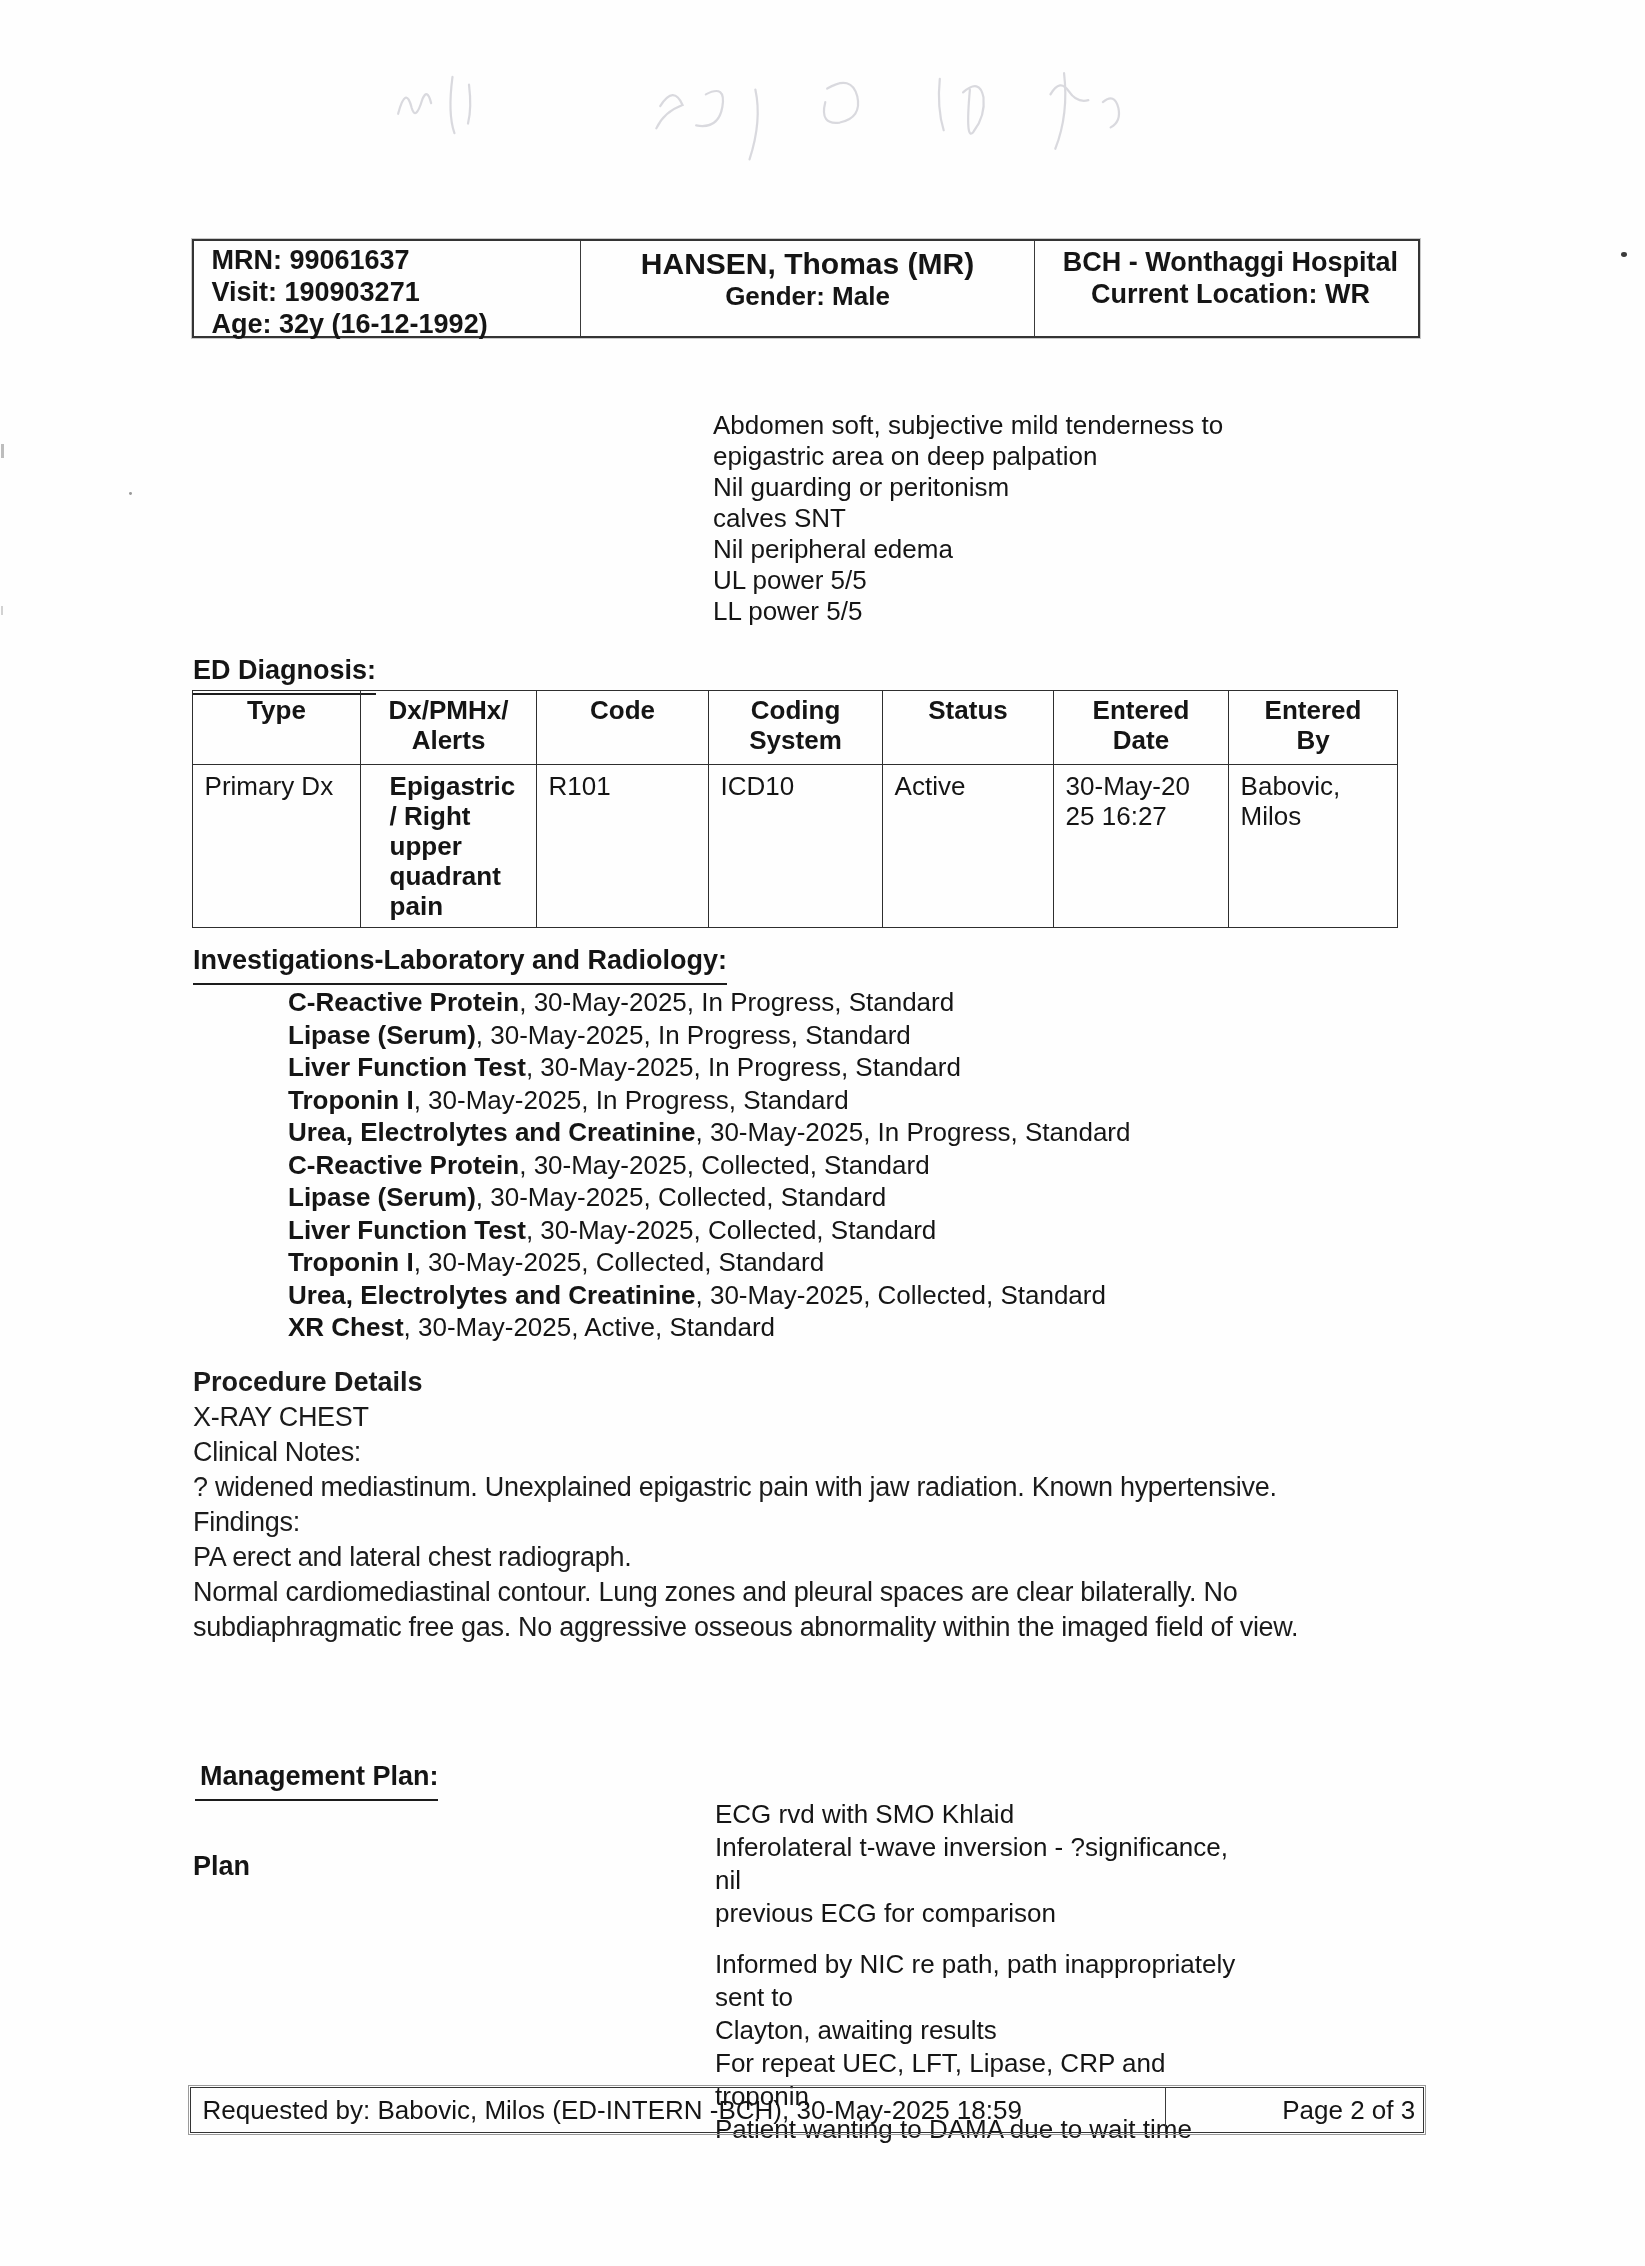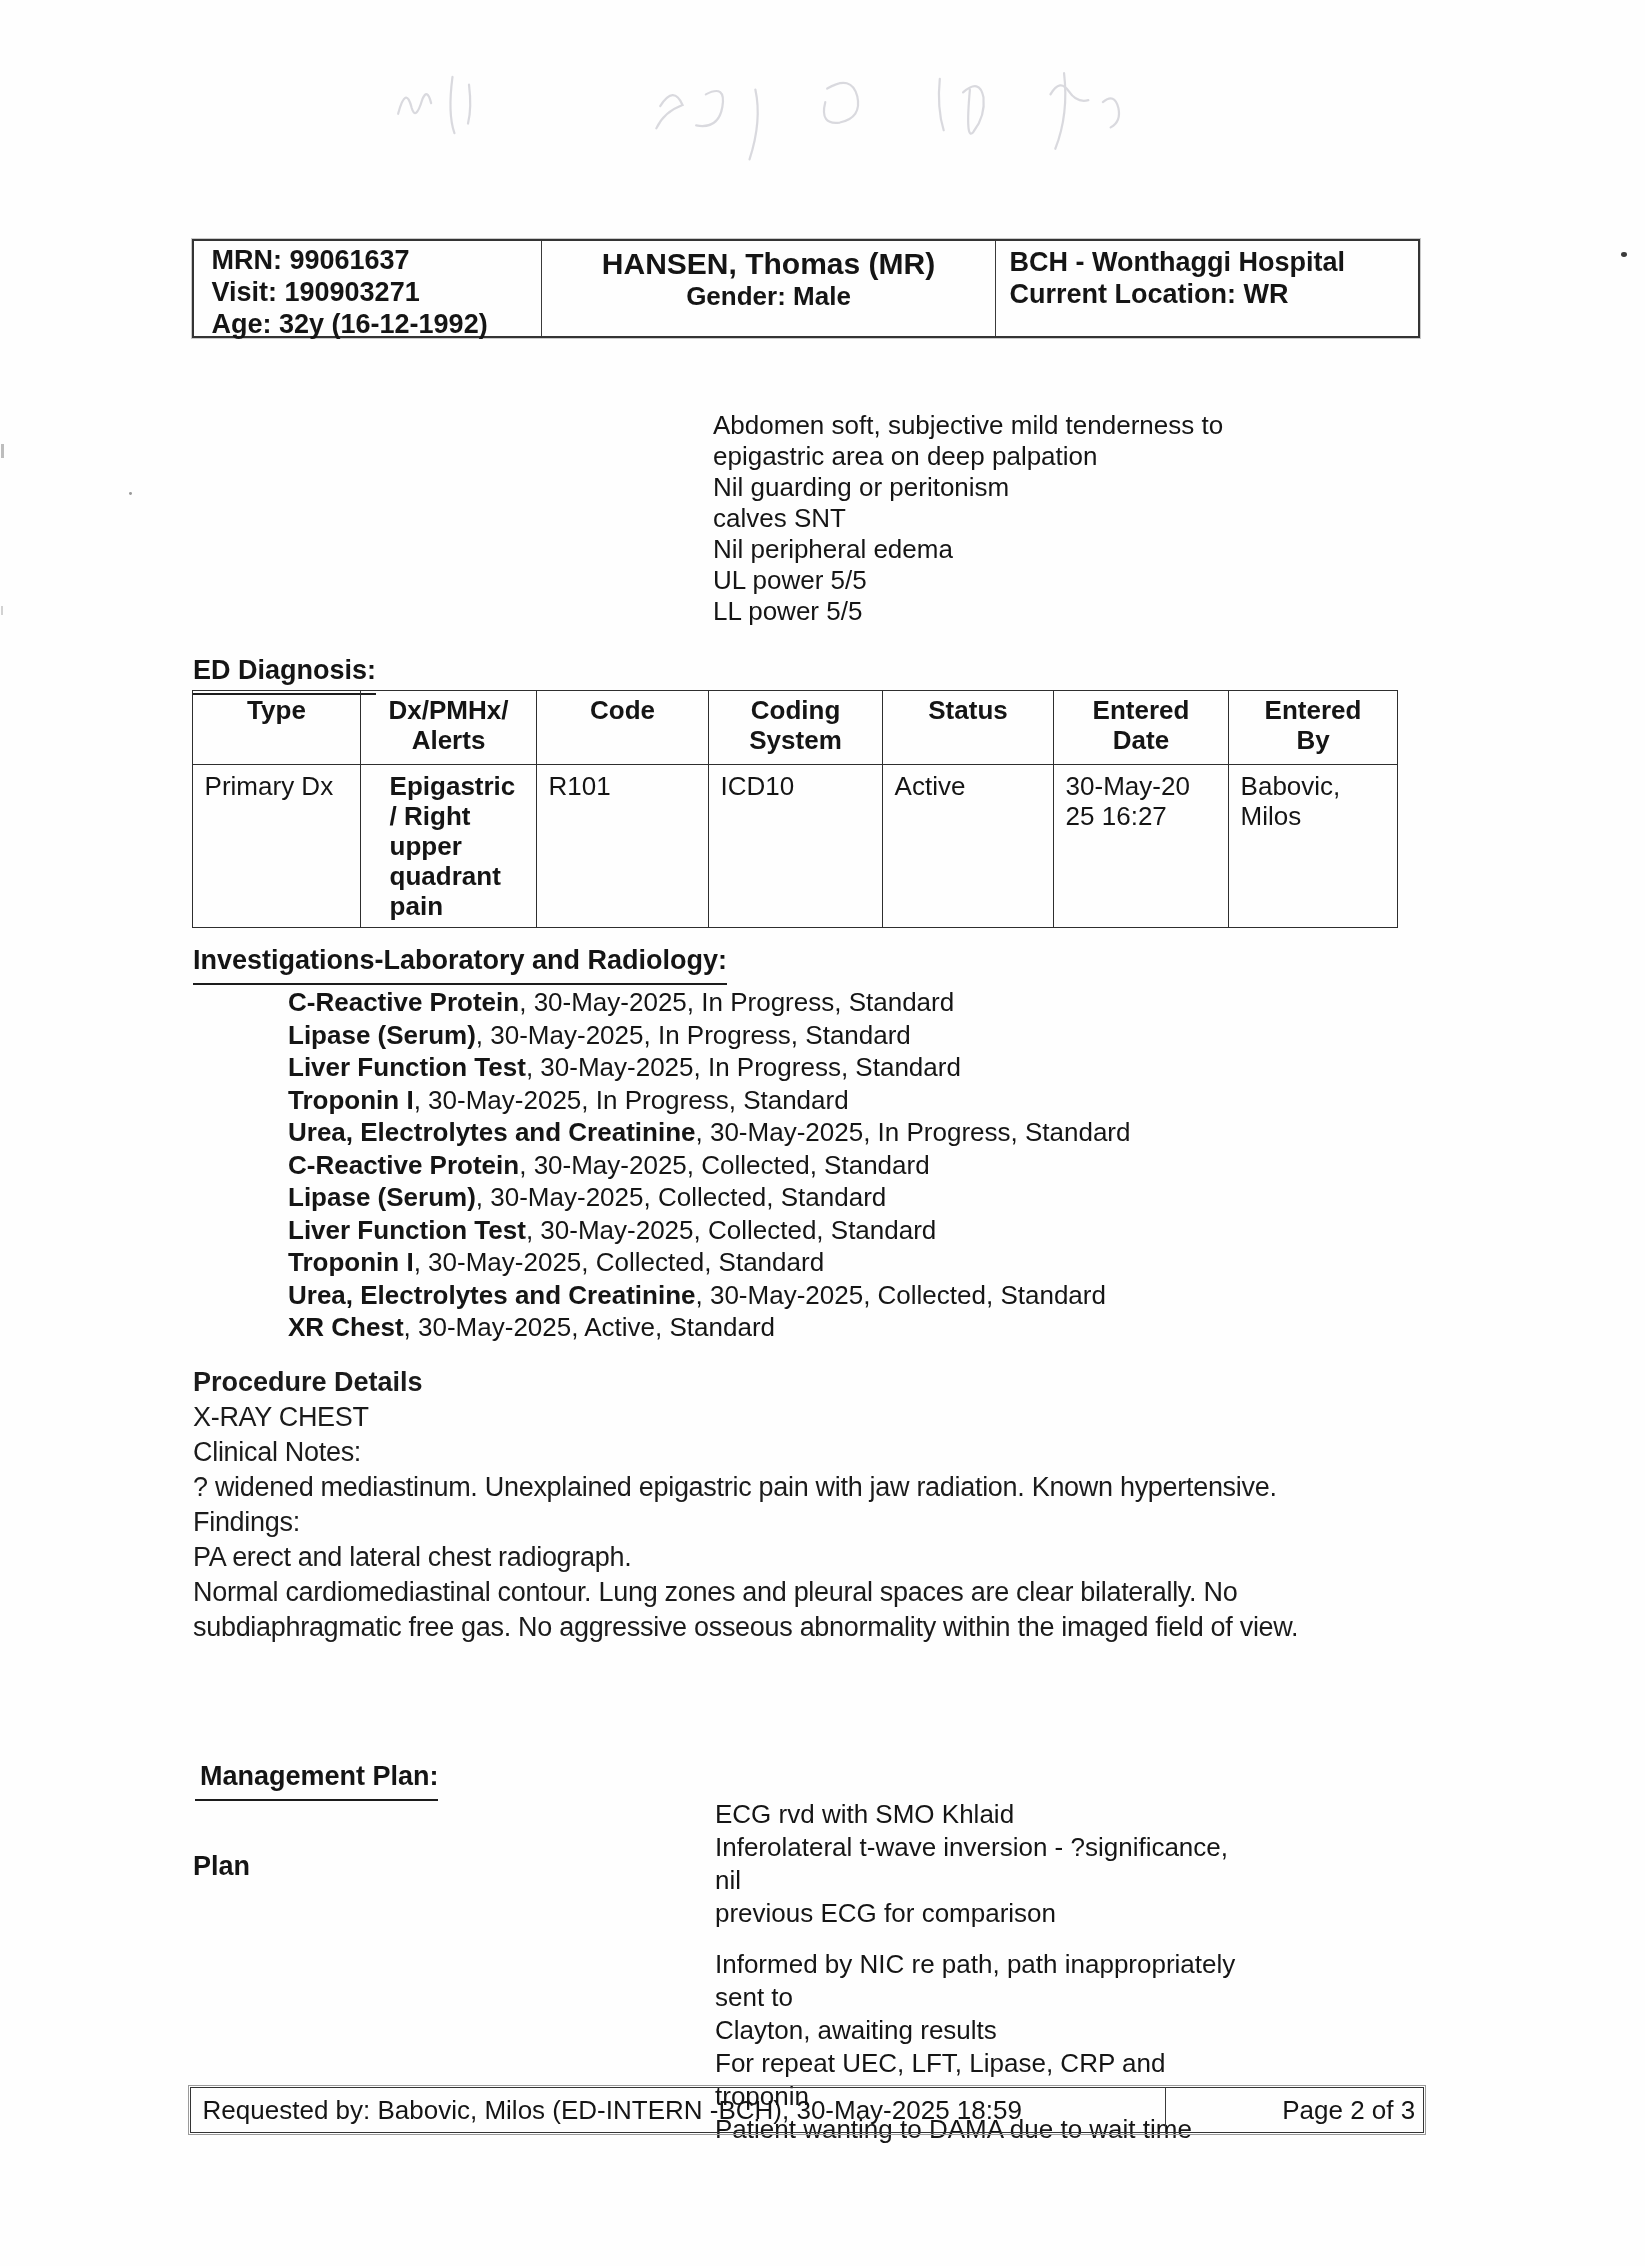--- a/index.html
+++ b/index.html
@@ -15,27 +15,27 @@
   .handwriting{position:absolute;left:369px;top:34px;opacity:.5;}
   .speck{position:absolute;border-radius:50%;}
   .edge-tick{position:absolute;background:#bdbdbd;}
 
   
   .banner{
     position:absolute;left:192px;top:239px;width:1228px;height:99px;
     border:2.9px solid #343434;display:flex;box-sizing:border-box;
     box-shadow:0 0 0 1px #c9c9c9;
   }
-  .banner .c1{width:348px;border-right:1.9px solid #3a3a3a;padding:2.9px 7.8px 0 17.5px;box-sizing:border-box;}
+  .banner .c1{width:387px;border-right:1.9px solid #3a3a3a;padding:2.9px 7.8px 0 17.5px;box-sizing:border-box;}
   .banner .c1 div{font-weight:700;font-size:27px;line-height:32px;white-space:nowrap;}
   .banner .c2{width:454px;border-right:1.9px solid #3a3a3a;text-align:center;padding-top:4.9px;box-sizing:border-box;}
   .banner .c2 .nm{font-weight:700;font-size:30px;line-height:35px;}
   .banner .c2 .gn{font-weight:700;font-size:26px;line-height:31px;}
   .banner .c3{flex:1;padding:4.9px 5.8px 0 13.6px;box-sizing:border-box;}
-  .banner .c3 div{font-weight:700;font-size:27px;line-height:32px;white-space:nowrap;}
+  .banner .c3 div{font-weight:700;font-size:27px;line-height:32px;white-space:nowrap;text-align:center;}
 
   
   .exam{position:absolute;left:713px;top:410px;font-size:26px;line-height:31px;}
 
   
   .uheading{
     position:absolute;font-size:27px;font-weight:700;
     border-bottom:2.9px solid #1c1c1c;padding-bottom:7px;white-space:nowrap;
   }
 

